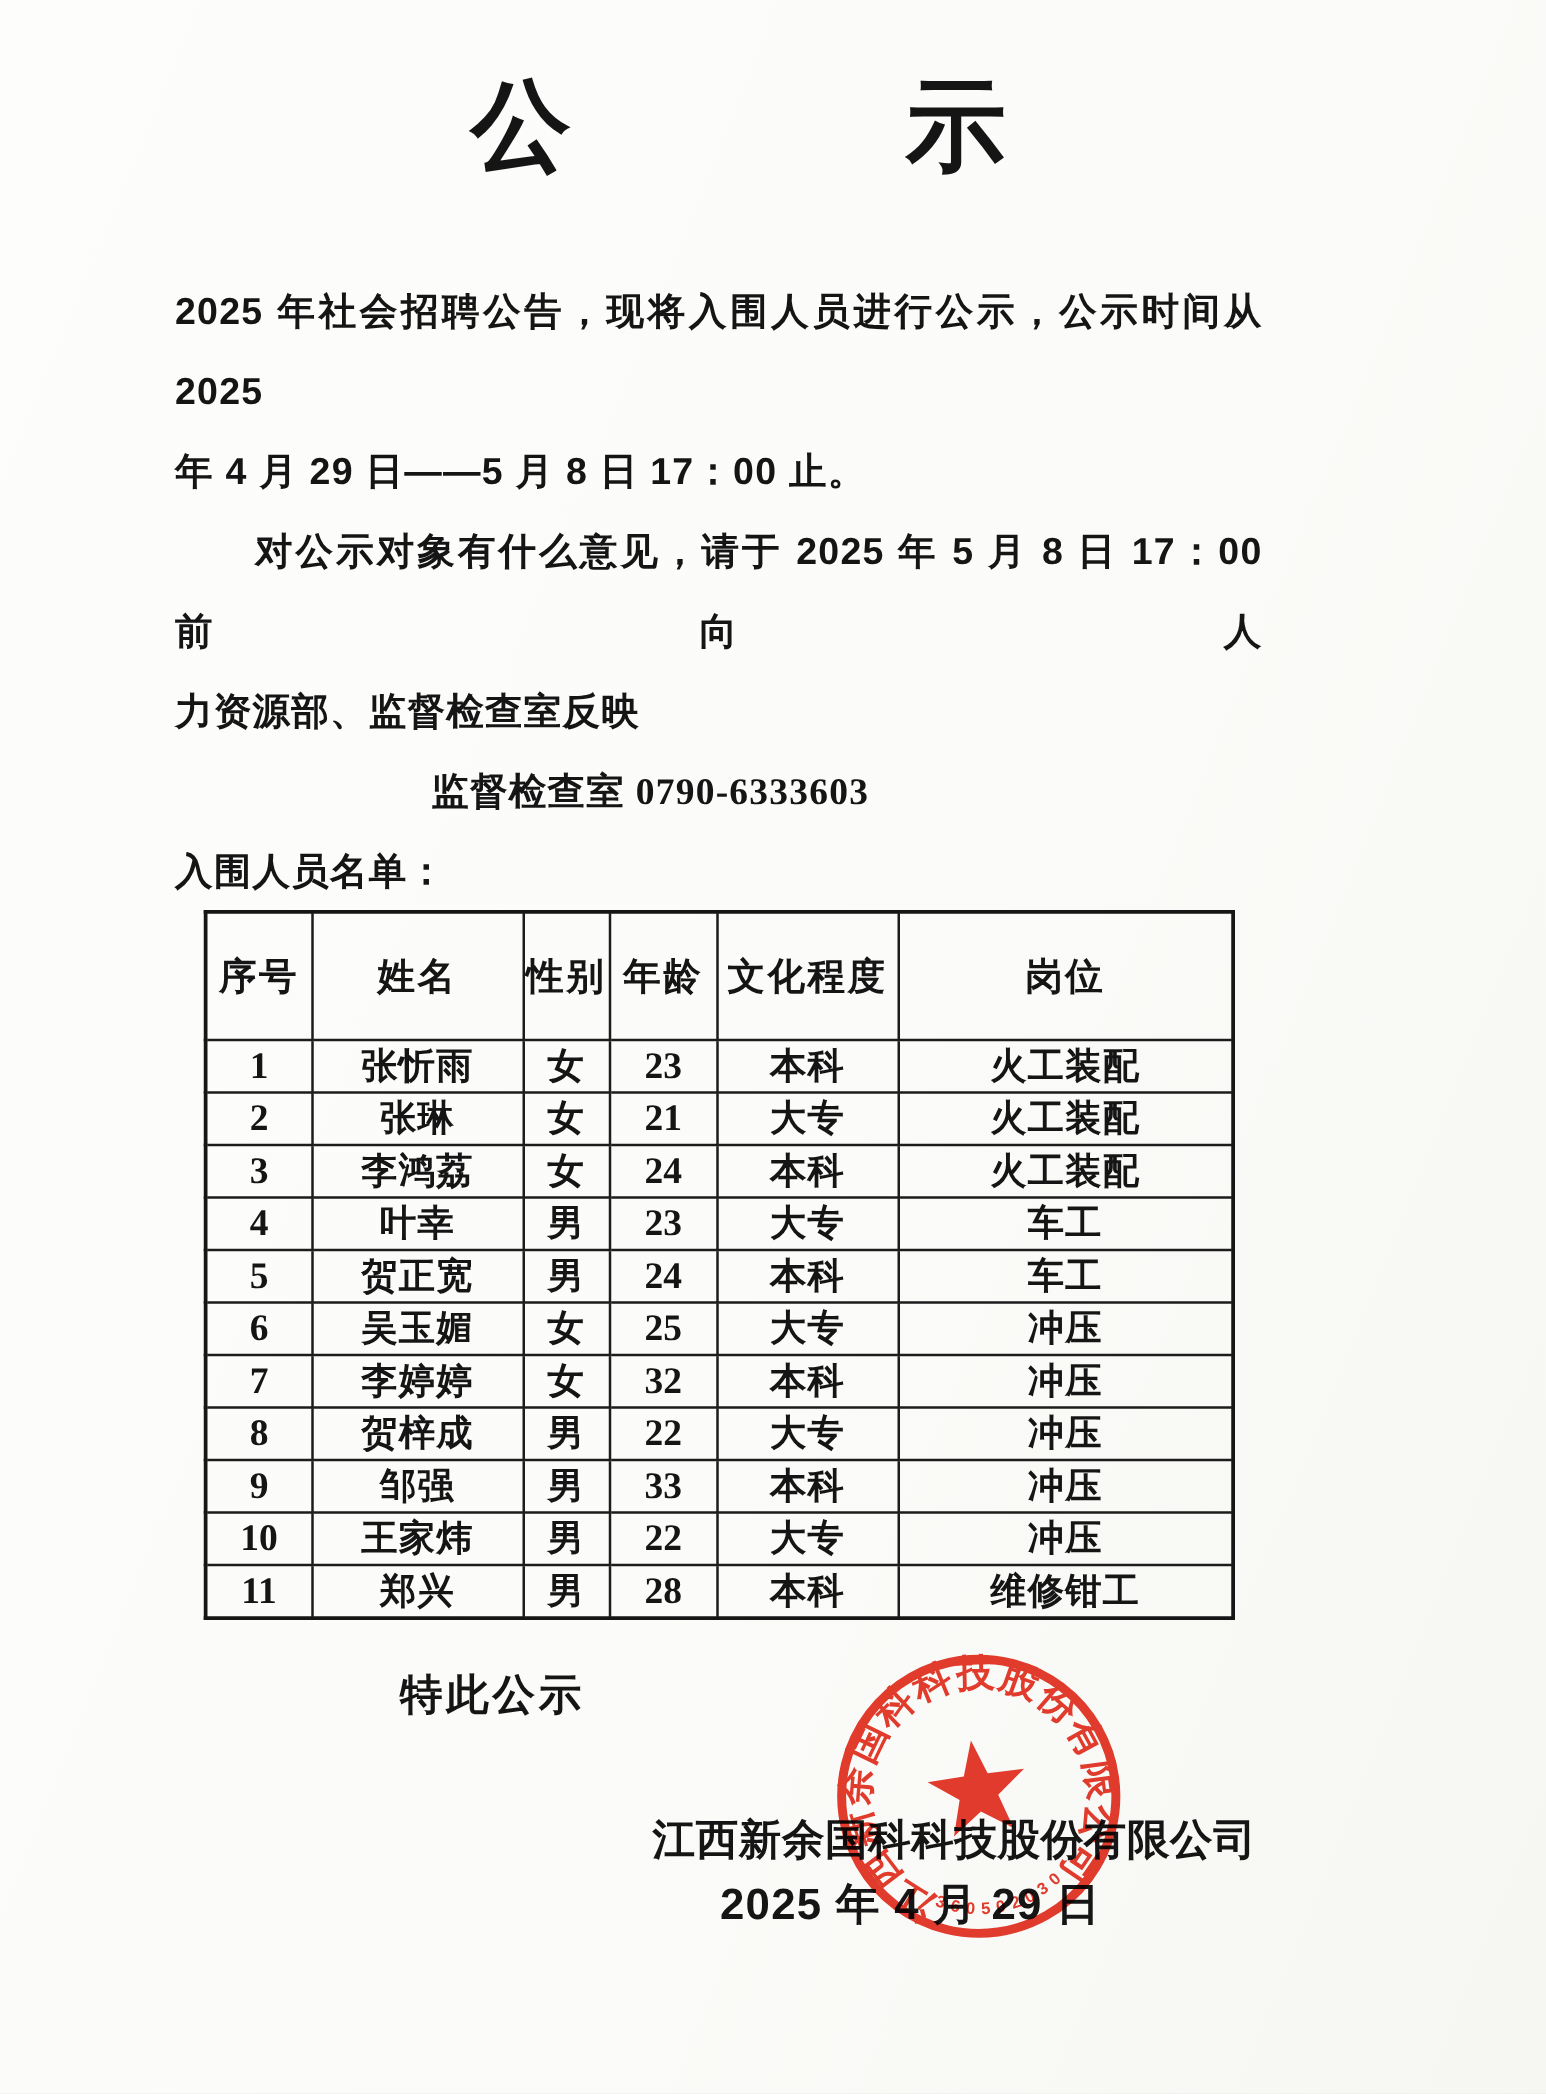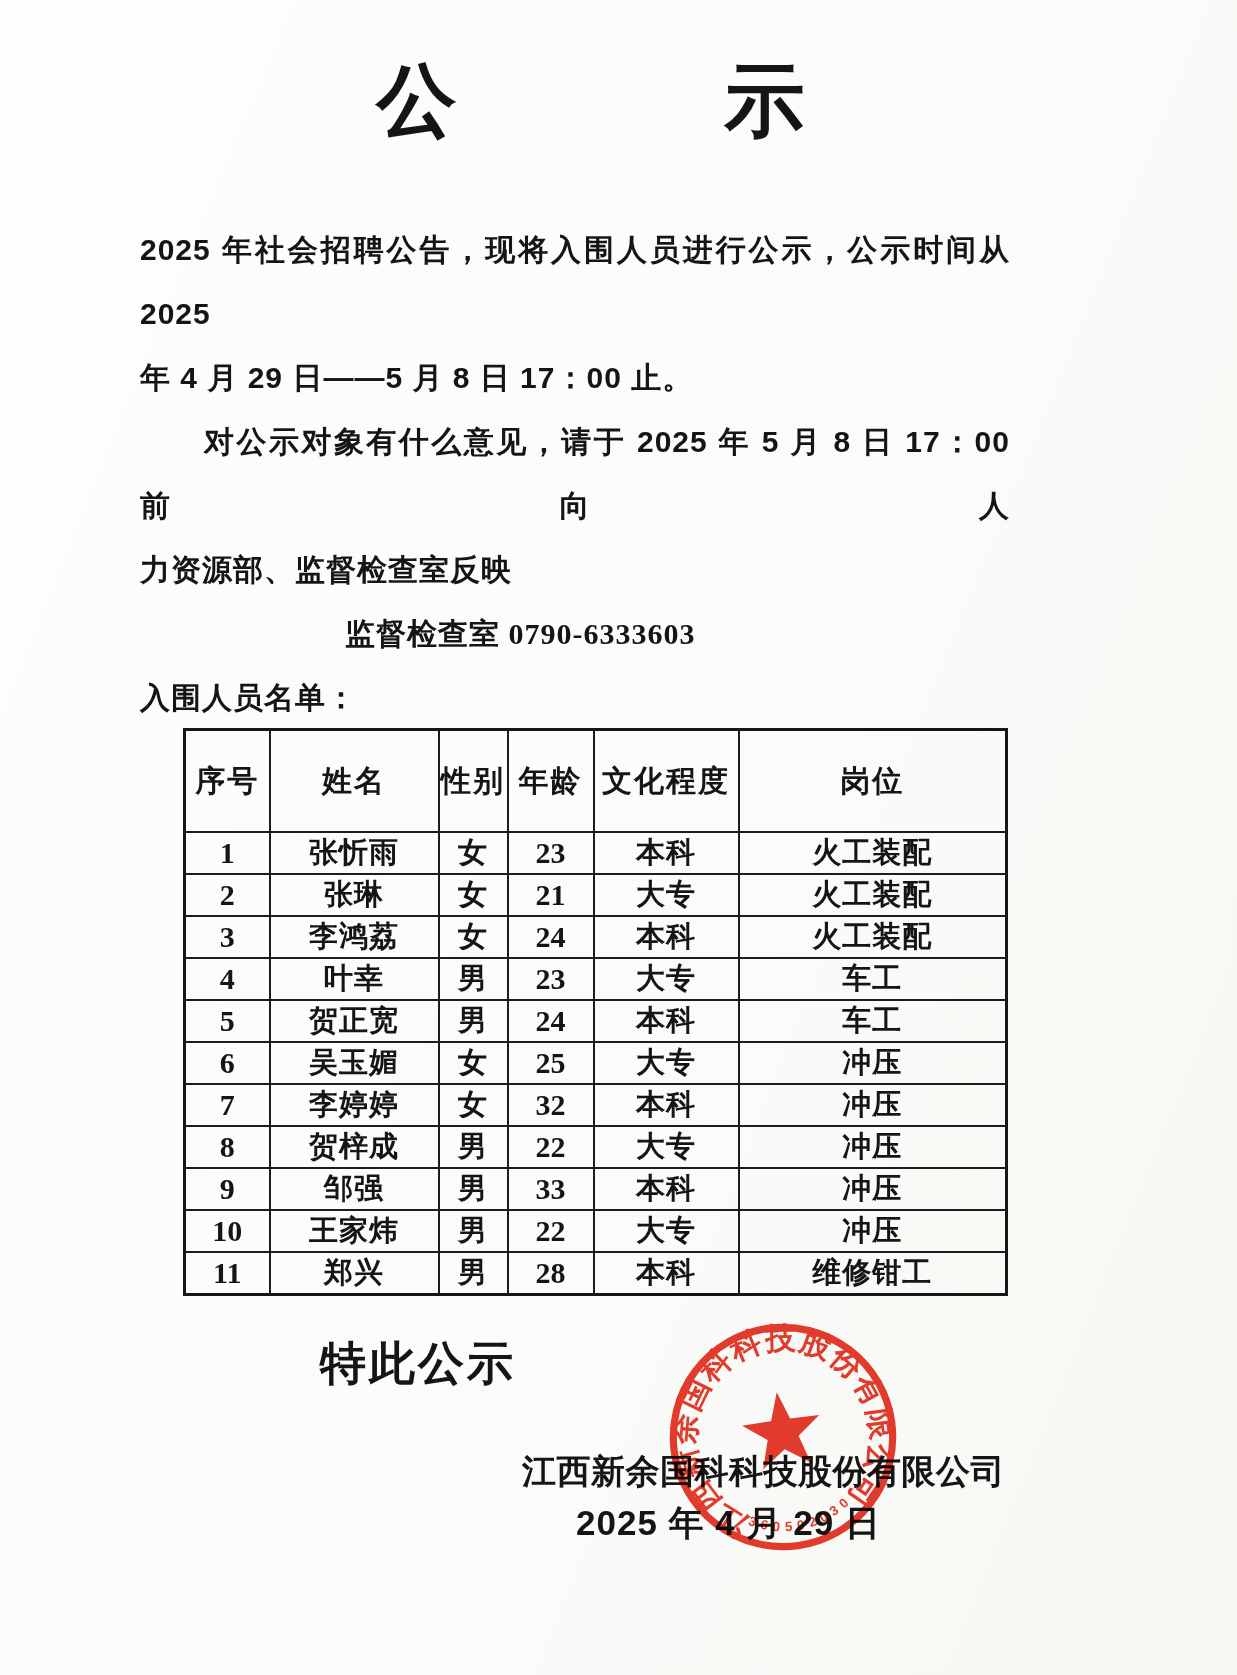--- a/index.html
+++ b/index.html
@@ -30,39 +30,38 @@
   .bline { white-space: nowrap; }
   .bline.fill { white-space: normal; text-align: justify; text-align-last: justify; }
   .bline.indent { text-indent: 64px; }
   .bline.indent-wide { padding-left: 205px; font-family: Liberation Serif, serif; }
   
   .candidates {
     position: absolute;
     top: 728px; left: 163px; width: 822px;
     border-collapse: collapse; table-layout: fixed;
     background: transparent;
-    margin-left: 20px;
   }
   .candidates col:nth-child(1){ width: 85px; }
   .candidates col:nth-child(2){ width: 169px; }
   .candidates col:nth-child(3){ width: 69px; }
   .candidates col:nth-child(4){ width: 86px; }
   .candidates col:nth-child(5){ width: 145px; }
   .candidates col:nth-child(6){ width: 268px; }
   .candidates th, .candidates td {
     border: 2px solid #1c1c1c;
     text-align: center; vertical-align: middle;
     font-weight: bold; padding: 0;
   }
   .candidates { border: 3px solid #161616; }
   .candidates thead th { height: 100px; font-size: 30px; letter-spacing: 2px; }
   .candidates tbody td { height: 40px; font-size: 29px; letter-spacing: 1px; }
   .candidates td.num { font-family: "Liberation Serif", "DejaVu Serif", serif; font-size: 30px; letter-spacing: 0; }
   
-  .closing  { position: absolute; left: 320px; top: 1333px; font-size: 46px; font-weight: bold; letter-spacing: 3px; }
+  .closing  { position: absolute; left: 320px; top: 1333px; font-size: 34px; font-weight: bold; letter-spacing: 3px; }
   .company  { position: absolute; left: 522px; top: 1449px; font-size: 34px; font-weight: bold; letter-spacing: 0.5px; }
   .sign-date{ position: absolute; left: 576px; top: 1500px; font-size: 35px; font-weight: bold; letter-spacing: 1px; }
   
   .stamp {
     position: absolute;
     left: 660px; top: 1314px;
     width: 246px; height: 246px;
     mix-blend-mode: multiply;
     opacity: 0.94;
     transform: rotate(-8deg);

